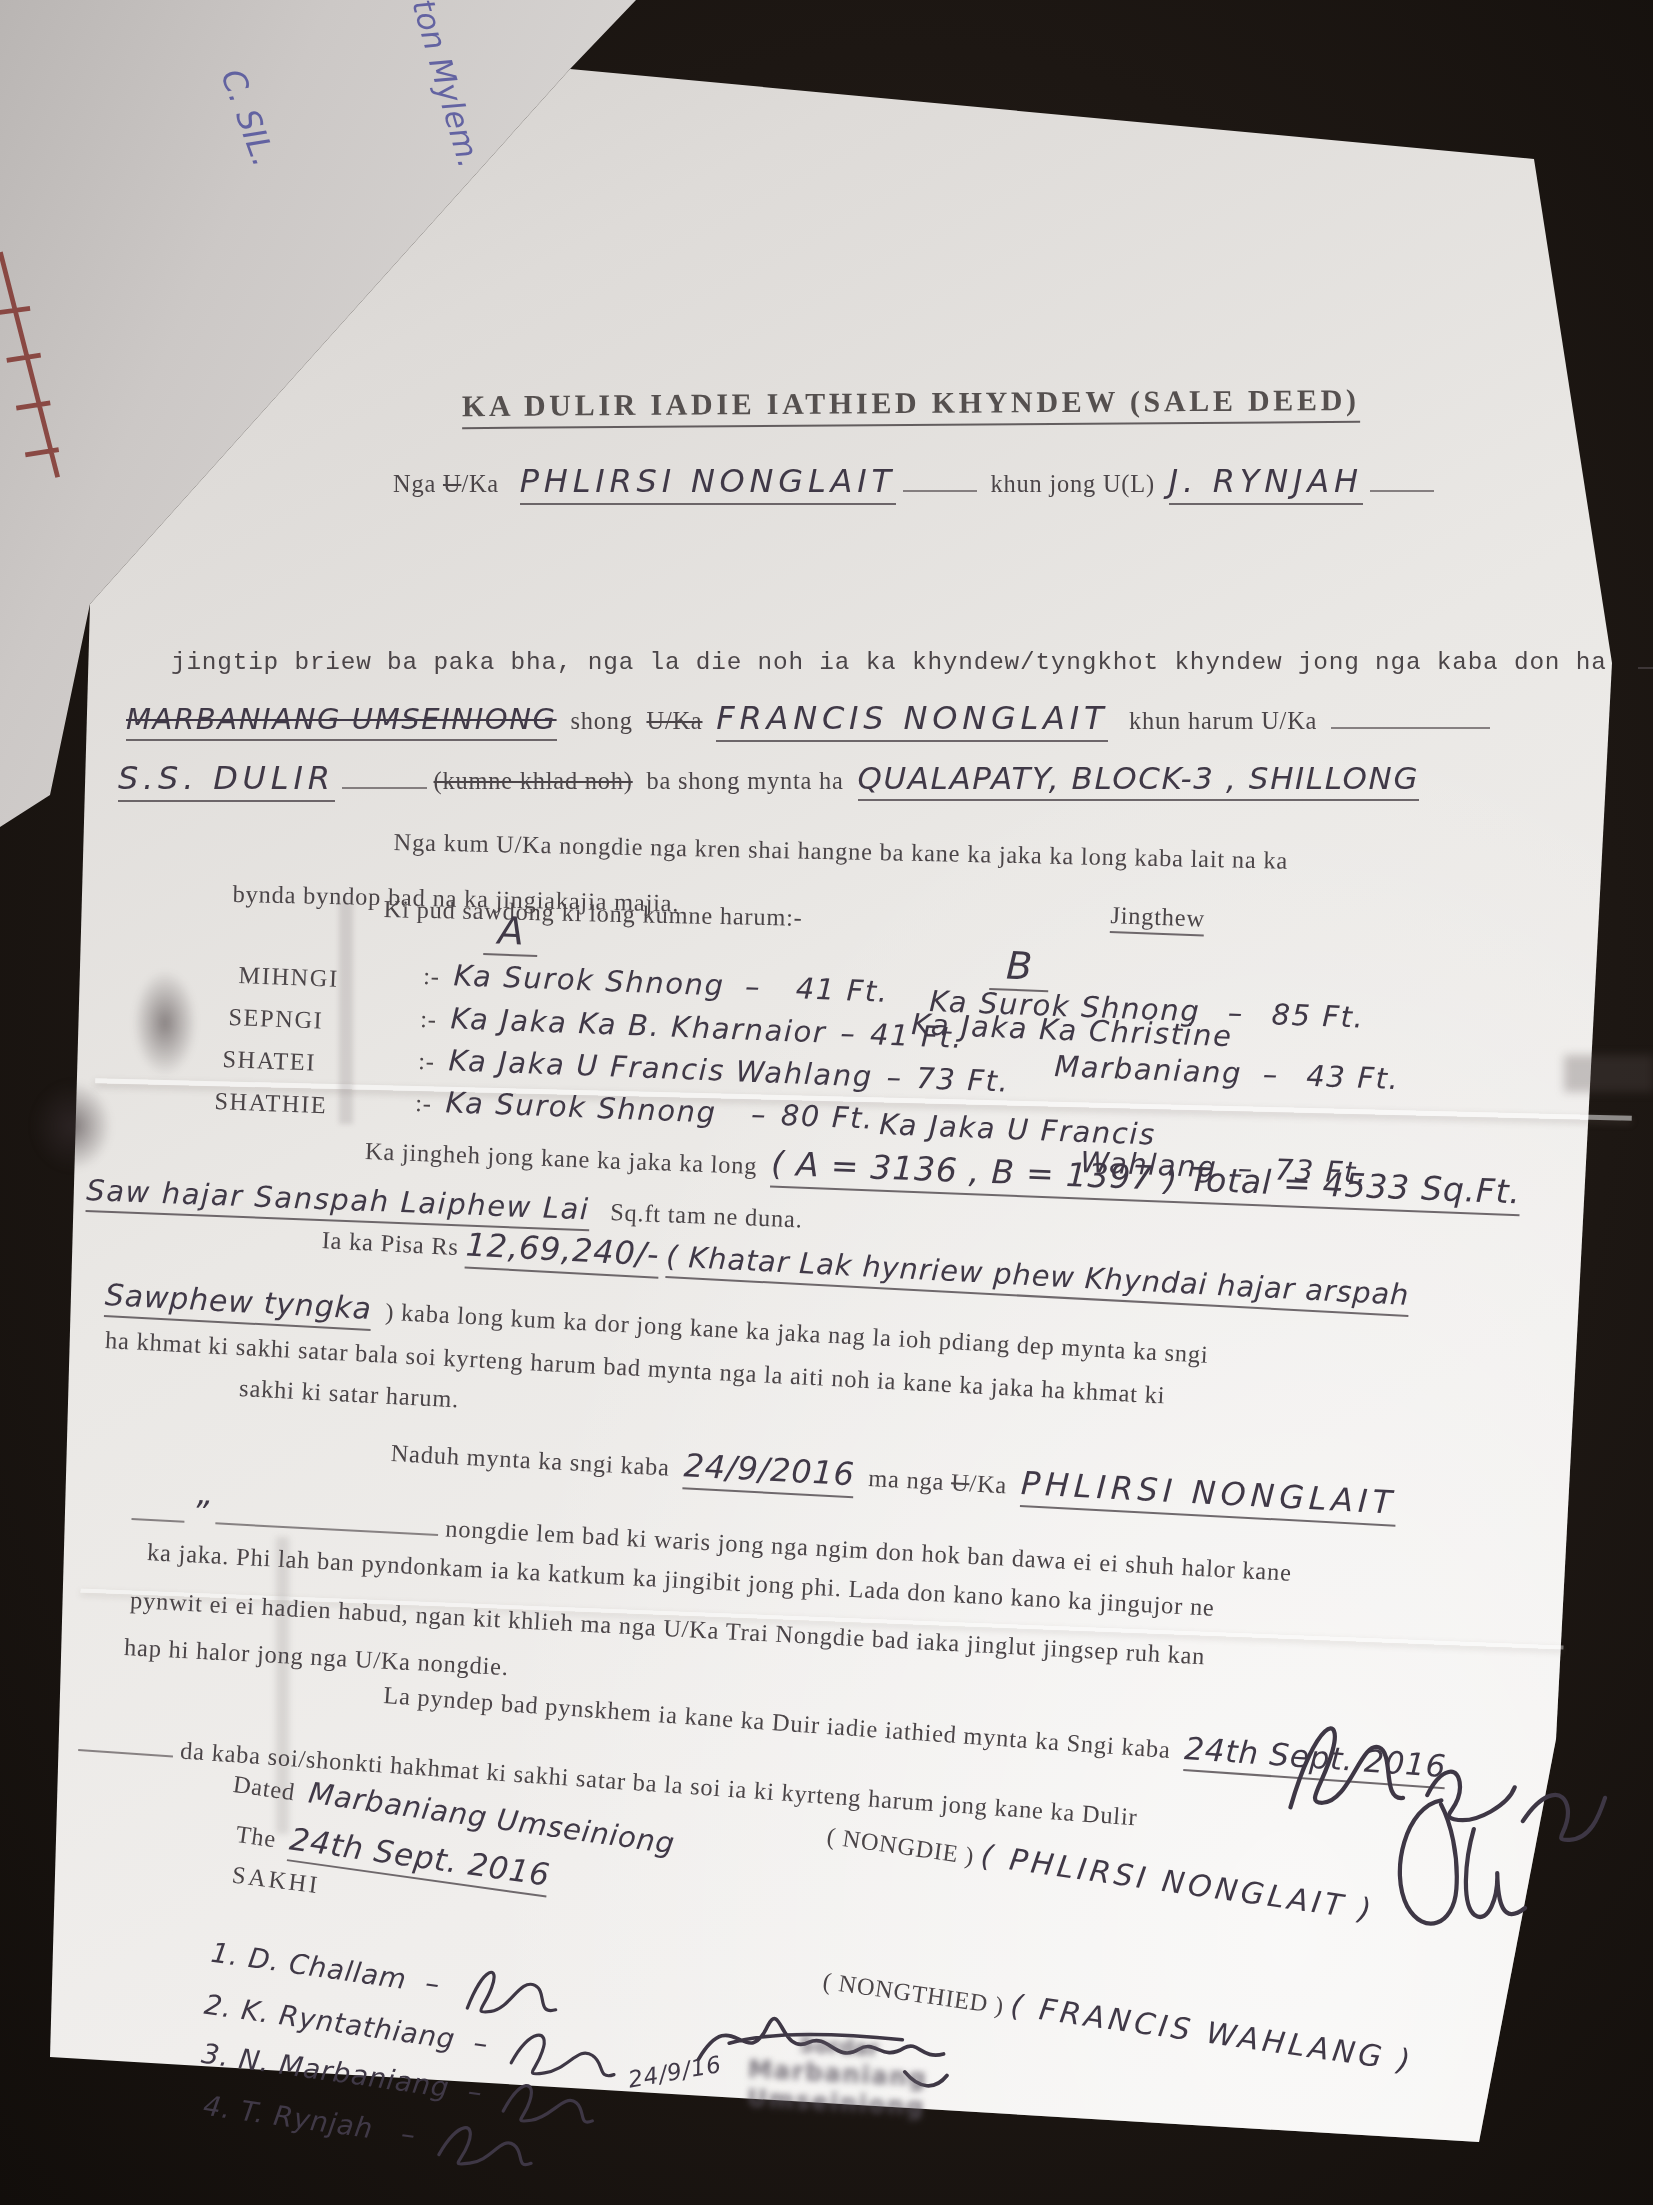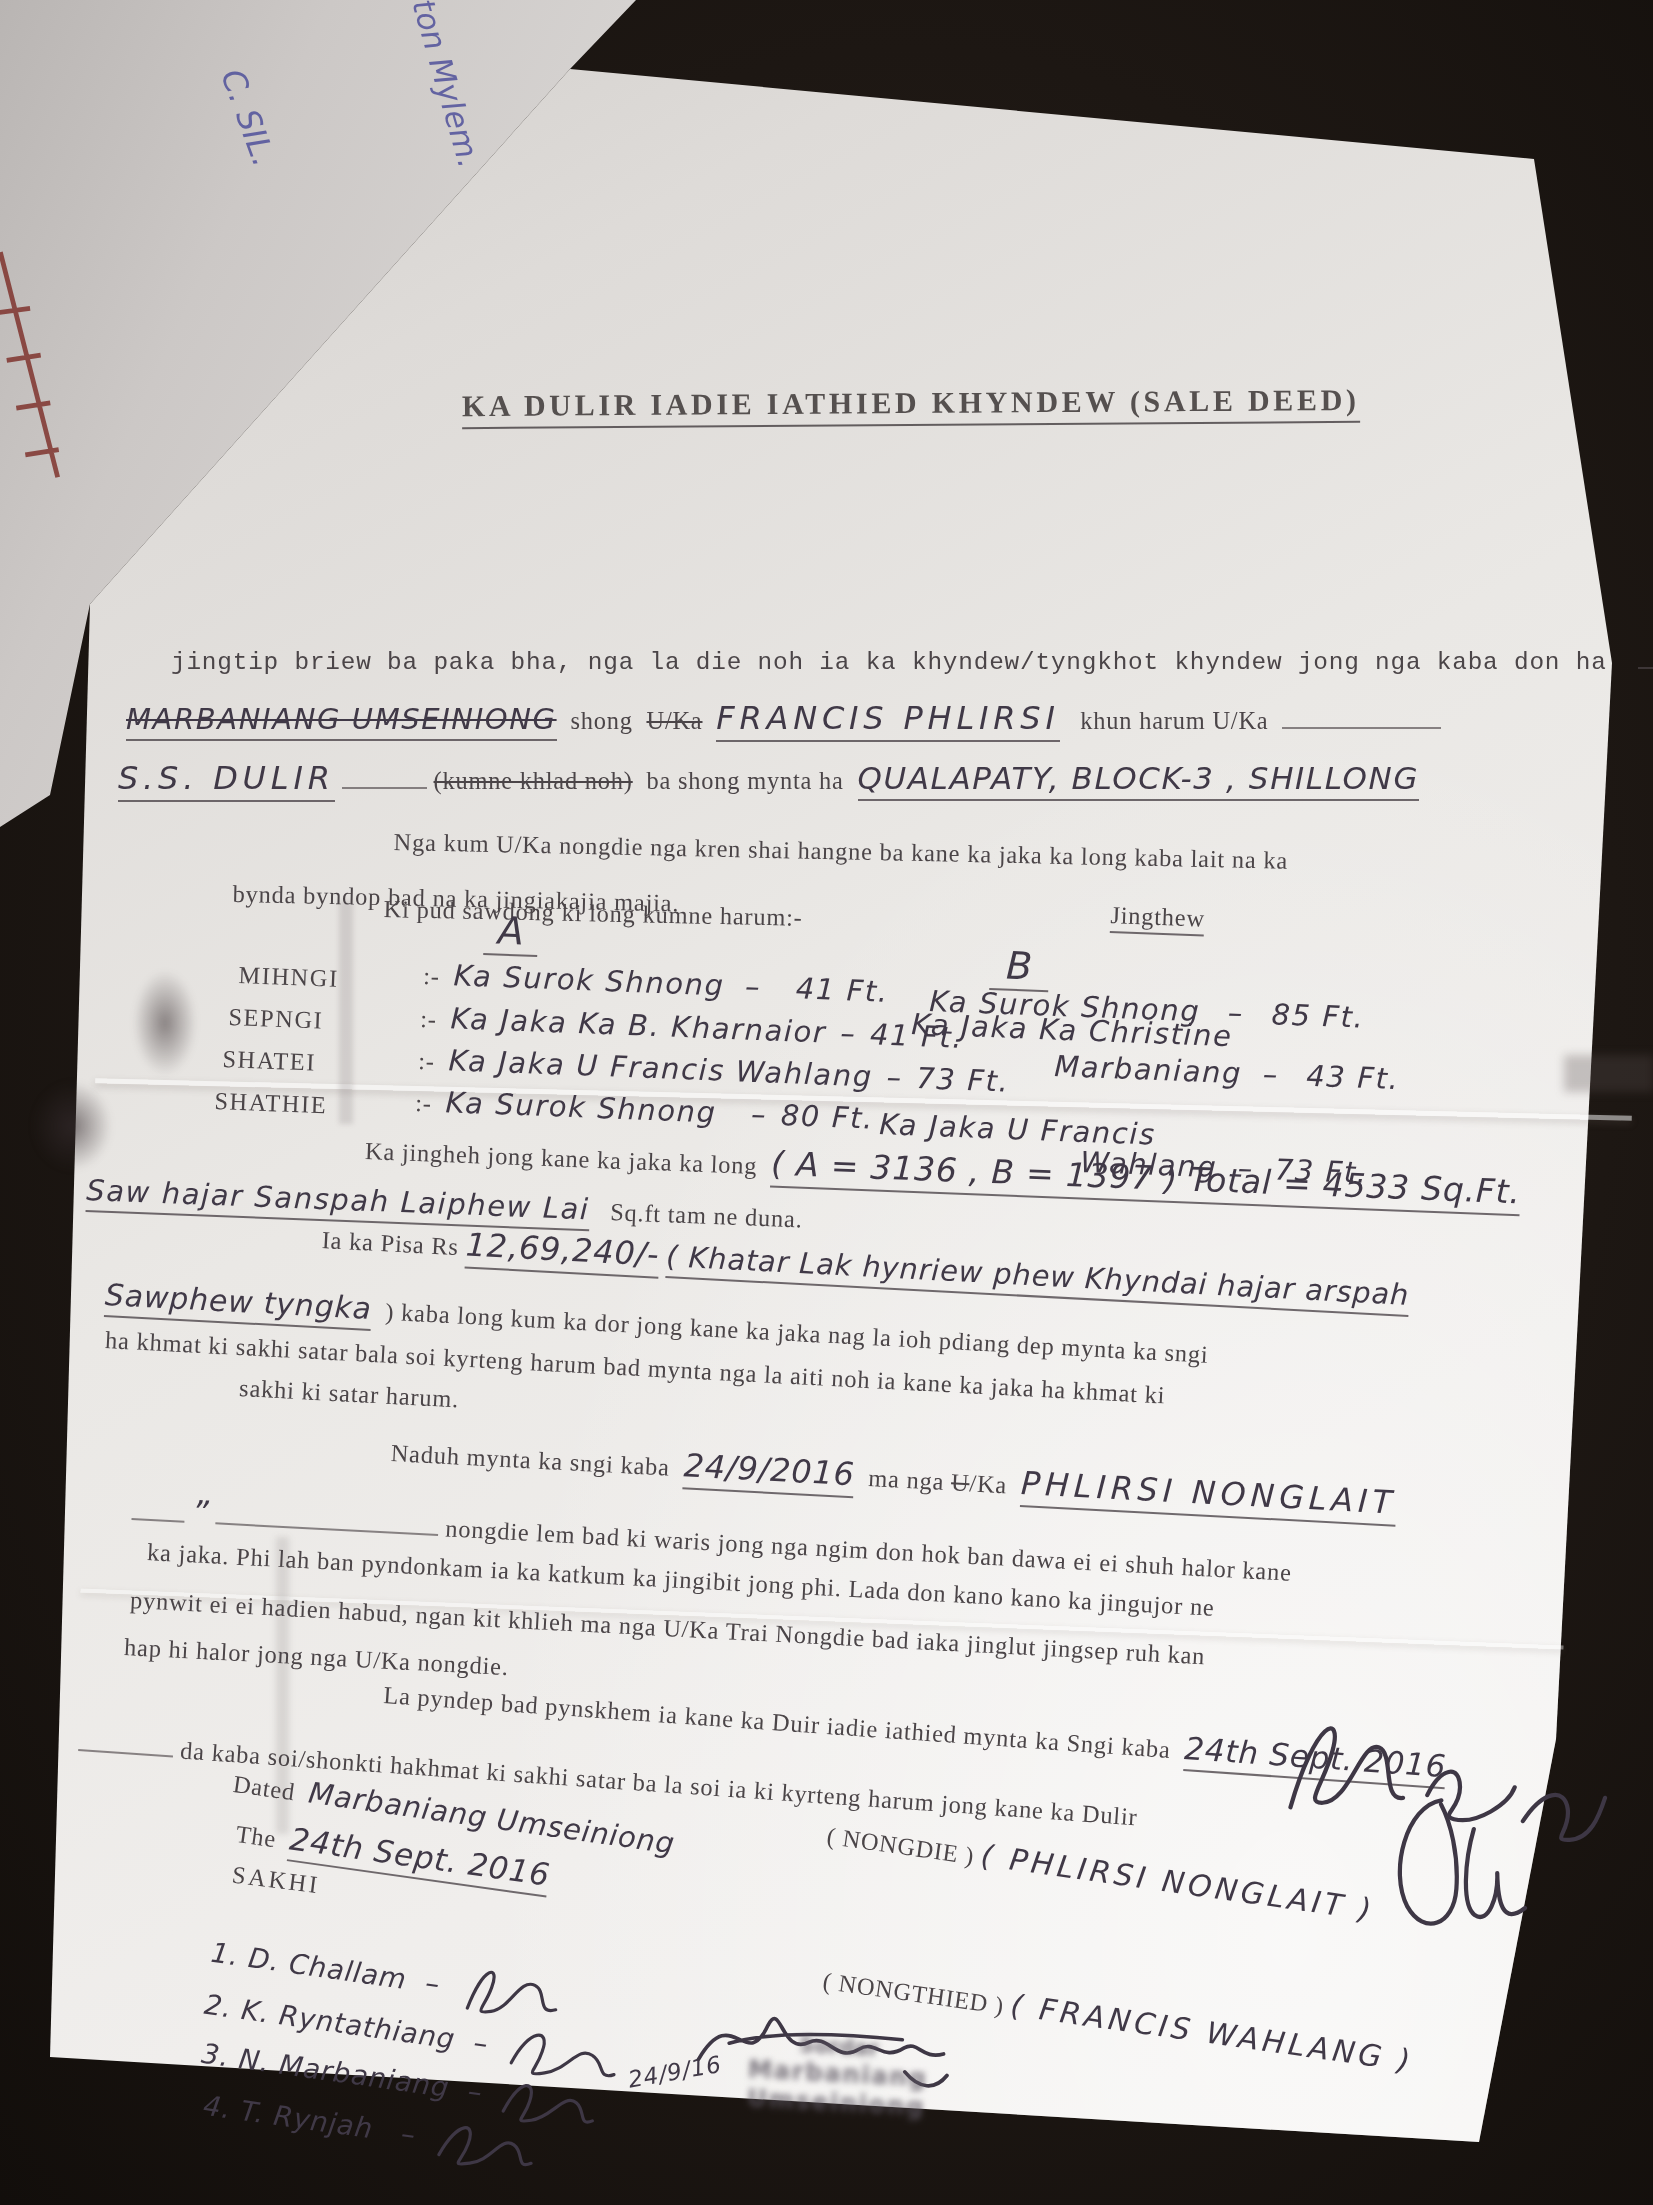--- a/index.html
+++ b/index.html
@@ -53,33 +53,41 @@
   <div class="shade" style="left:95px;top:1097px;width:1537px;height:5.3px;background:rgba(255,255,255,.5);box-shadow:0 3.2px 7.4px rgba(110,100,95,.25);transform:rotate(1.4deg);"></div>
   <div class="shade" style="left:80px;top:1617px;width:1484px;height:4.2px;background:rgba(255,255,255,.4);box-shadow:0 2.7px 6.4px rgba(110,100,95,.18);transform:rotate(2.2deg);"></div>
   <div class="shade" style="left:133px;top:970px;width:64px;height:106px;background:radial-gradient(ellipse,rgba(60,50,52,.55),rgba(60,50,52,0) 70%);filter:blur(3.2px);"></div>
   <div class="shade" style="left:32px;top:1081px;width:80px;height:90px;background:radial-gradient(ellipse,rgba(55,45,48,.6),rgba(55,45,48,0) 70%);filter:blur(3.7px);"></div>
   <div class="shade" style="left:339px;top:901px;width:13.8px;height:223px;background:rgba(70,60,62,.14);filter:blur(2.7px);"></div>
   <div class="shade" style="left:276px;top:1537px;width:12.7px;height:297px;background:rgba(70,60,62,.13);filter:blur(3.2px);"></div>
   <div class="shade" style="left:1564px;top:1055px;width:90px;height:37px;background:rgba(90,80,80,.3);filter:blur(4.8px);"></div>
 
   <div class="t" style="left:462px;top:386px;font-size:30px;font-weight:bold;letter-spacing:3.7px;border-bottom:2.7px solid rgba(75,69,72,.85);padding-bottom:4.2px;transform:rotate(-0.4deg);color:#55504f;">KA DULIR IADIE IATHIED KHYNDEW (SALE DEED)</div>
 
+  <div class="t" style="left:393px;top:462px;">
+    <span>Nga</span>&nbsp;<span class="strike">U</span><span>/Ka</span>&nbsp;&nbsp;
+    <span class="hw hwl u">PHLIRSI  NONGLAIT</span>
+    <span class="bl" style="width:74px"></span>&nbsp;
+    <span>khun jong U(L)</span>&nbsp;
+    <span class="hw hwl u">J. RYNJAH</span>
+    <span class="bl" style="width:64px"></span>
+  </div>
 
 
 
   <div class="t" style="left:171px;top:642px;font-family:Liberation Mono, monospace;">
     <span>jingtip briew ba paka bha, nga la die noh ia ka khyndew/tyngkhot khyndew jong nga kaba don ha</span>&nbsp;
     <span class="bl" style="width:80px"></span>
   </div>
 
   <div class="t" style="left:126px;top:699px;">
     <span class="hw hwm u strike">MARBANIANG UMSEINIONG</span>&nbsp;
     <span>shong</span>&nbsp;
     <span class="strike">U/Ka</span>&nbsp;
-    <span class="hw hwl u">FRANCIS  PHLIRSI</span>&nbsp;&nbsp;
+    <span class="hw hwl u">FRANCIS  NONGLAIT</span>&nbsp;&nbsp;
     <span>khun harum U/Ka</span>&nbsp;
     <span class="bl" style="width:159px"></span>
   </div>
 
   <div class="t" style="left:118px;top:759px;">
     <span class="hw hwl u">S.S. DULIR</span>
     <span class="bl" style="width:85px"></span>
     <span class="strike">(kumne khlad noh)</span>&nbsp;
     <span>ba shong mynta ha</span>&nbsp;
     <span class="hw hwm u" style="font-size:31px">QUALAPATY, BLOCK-3 , SHILLONG</span>

